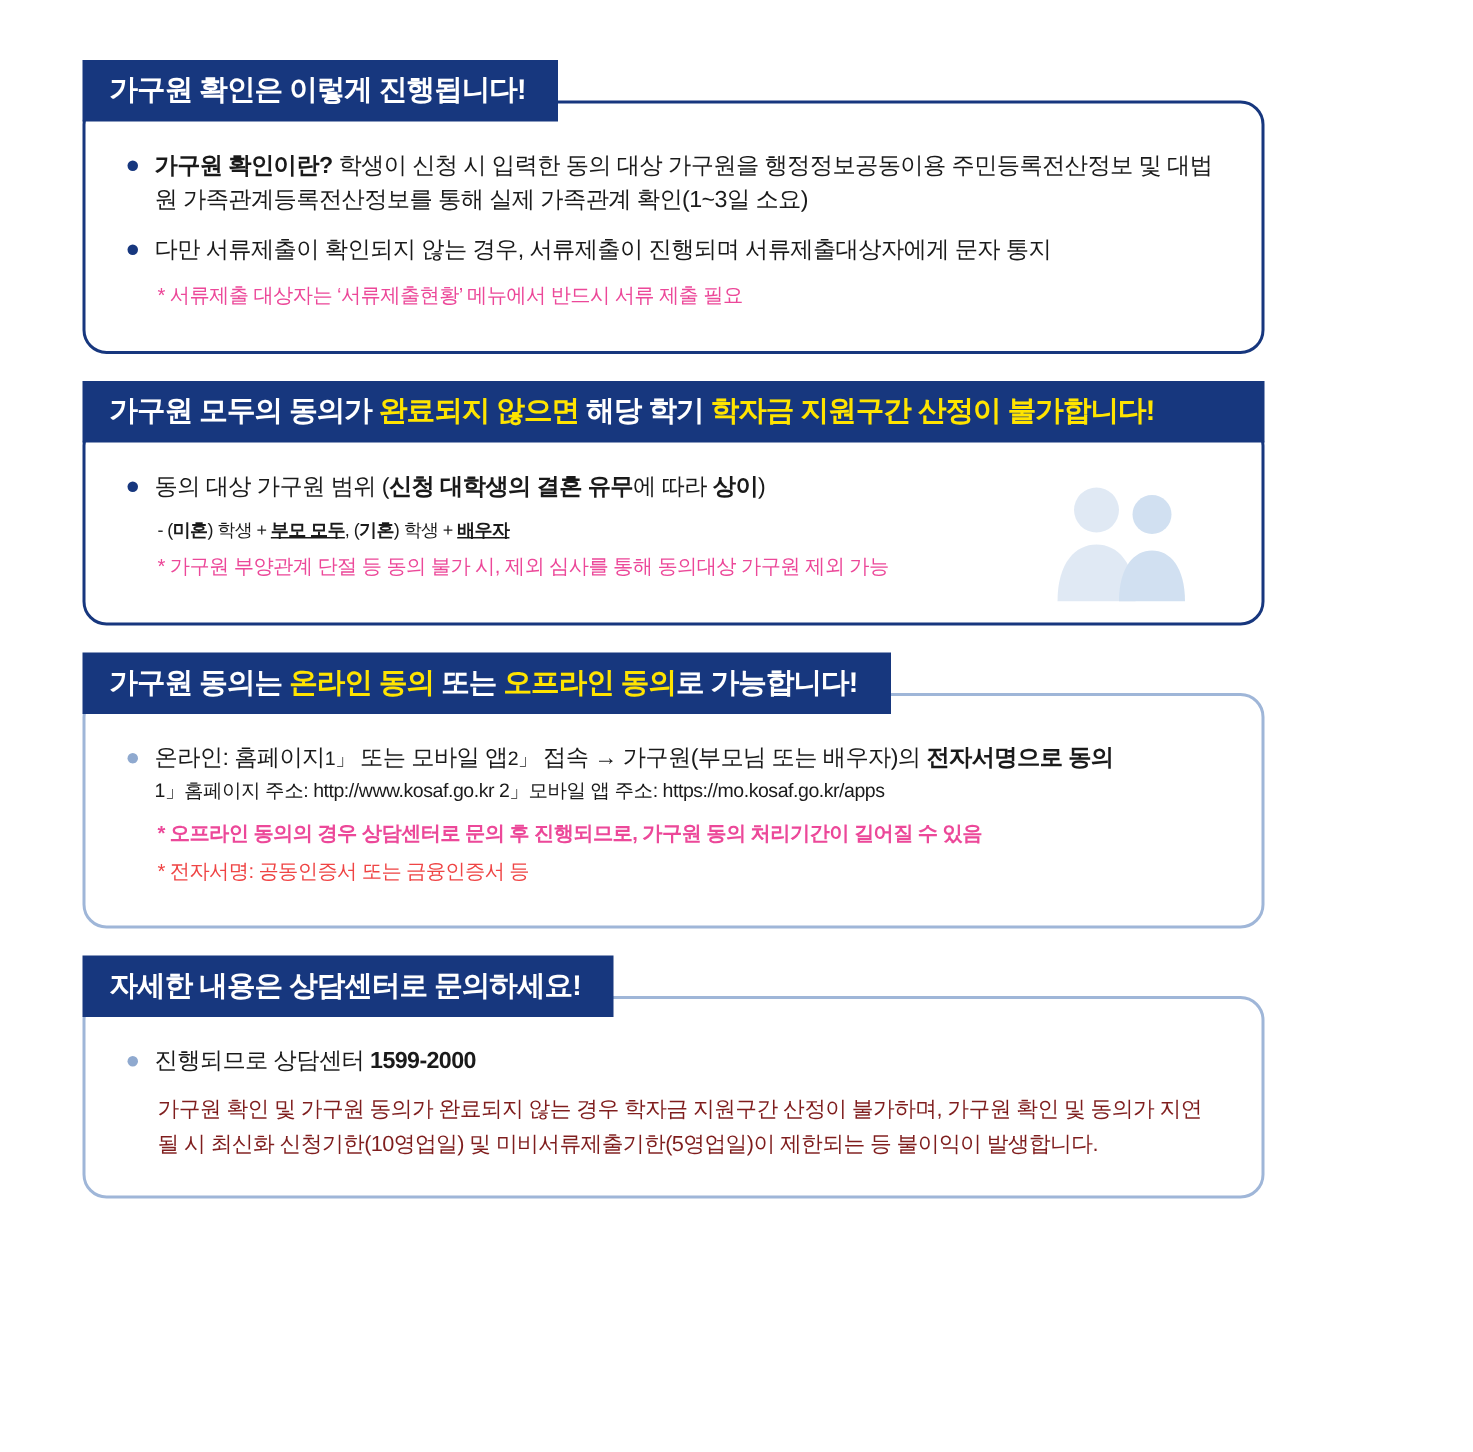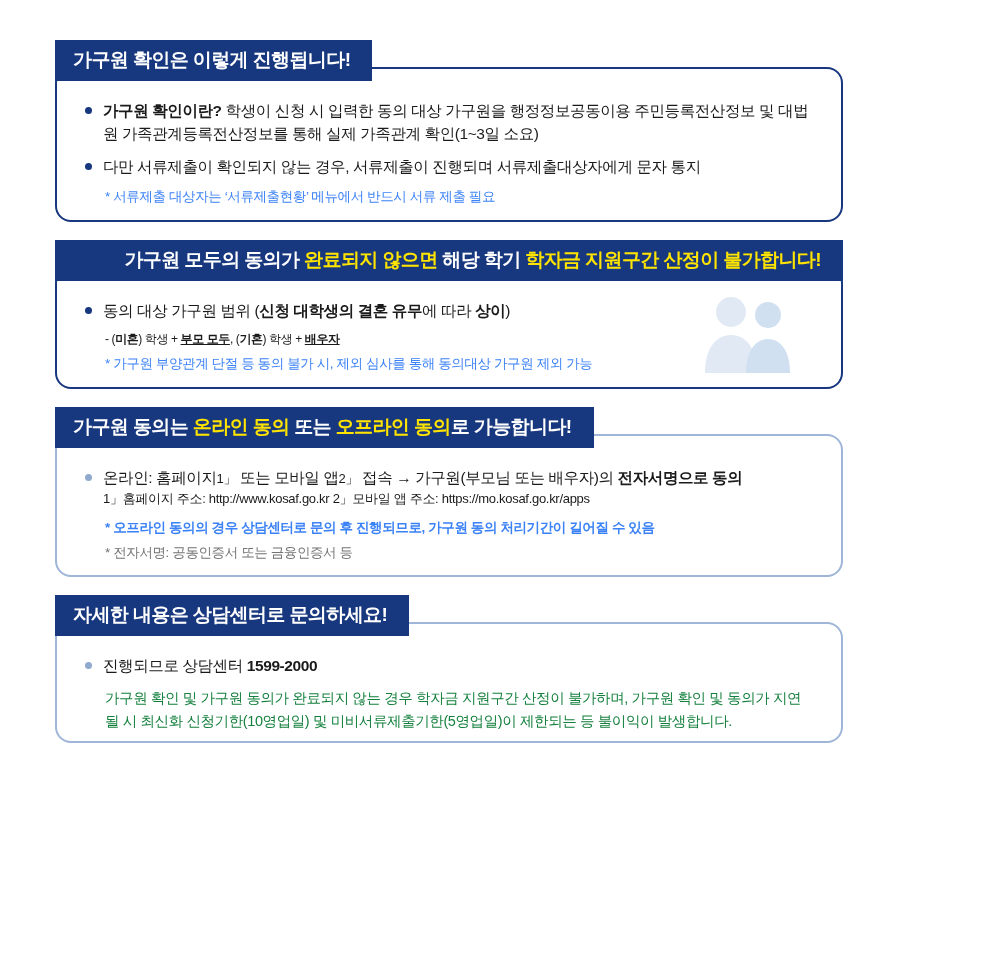--- a/index.html
+++ b/index.html
@@ -40,29 +40,28 @@
     padding: 7px 22px 8px 18px;
     position: relative;
     z-index: 3;
     white-space: nowrap;
   }
   .sec-head .hl {
     color: #ffe400;
   }
   .sec-head.wide {
     display: block;
-    text-align: right;
   }
 
   
   .sec-body {
     border: 2px solid #17377e;
     border-radius: 16px;
     margin-top: -14px;
-    padding: 30px 26px 8px 26px;
+    padding: 30px 26px 22px 26px;
     background: #ffffff;
     position: relative;
     z-index: 1;
   }
   .sec-body.plain {
     border-color: #9fb6d8;
   }
 
   
   .bullet {
@@ -81,27 +80,27 @@
     width: 7px;
     height: 7px;
     border-radius: 50%;
     background: #17377e;
   }
   .bullet.lightdot::before {
     background: #8fa9cf;
   }
   .note {
     font-size: 13.5px;
-    color: #3b82f6;
+    color: #ec4899;
     letter-spacing: -0.4px;
     line-height: 1.55;
     margin: 2px 0 4px 22px;
   }
   .note.dark {
-    color: #737373;
+    color: #ef4444;
   }
   .sub {
     font-size: 12px;
     letter-spacing: -0.4px;
     margin: 2px 0 6px 22px;
   }
   .small {
     font-size: 13px;
     letter-spacing: -0.3px;
   }
@@ -117,21 +116,21 @@
     height: 78px;
     z-index: 0;
     opacity: 0.85;
   }
 
   .desc {
     font-size: 14.5px;
     line-height: 1.6;
     letter-spacing: -0.4px;
     margin-left: 22px;
-    color: #15803d;
+    color: #7f1d1d;
   }
 </style>
 </head>
 <body>
 
 <div class="page">
 
   <div class="section">
     <div class="sec-head">
       <span>가구원 확인은 이렇게 진행됩니다!</span>

